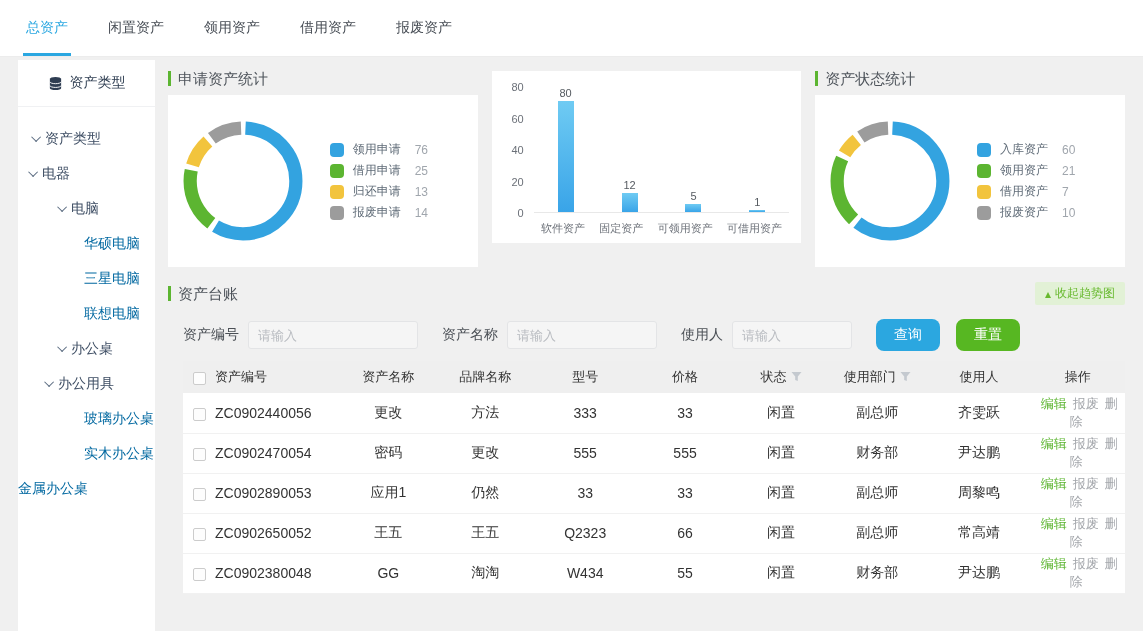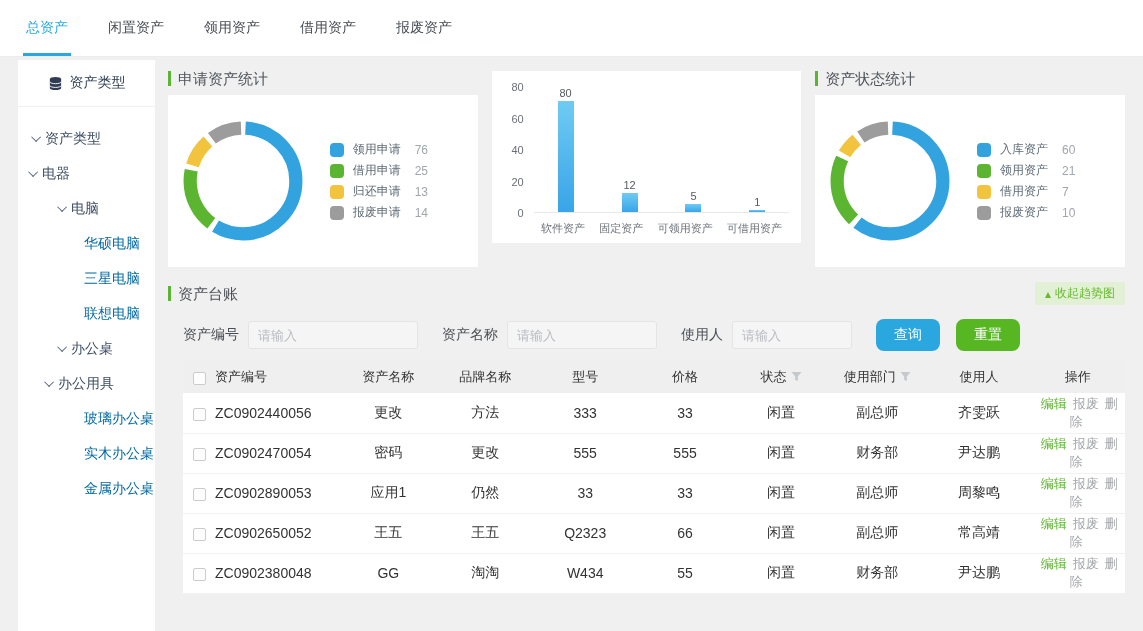--- a/index.html
+++ b/index.html
@@ -131,21 +131,21 @@
           <div class="tree-item" style="padding-left: 29px;">
             <span class="chev"></span>
             <span>办公用具</span>
           </div>
           <div class="tree-item muted" style="padding-left: 66px;">
             <span>玻璃办公桌</span>
           </div>
           <div class="tree-item muted" style="padding-left: 66px;">
             <span>实木办公桌</span>
           </div>
-          <div class="tree-item muted" style="padding-left: 66px;">
+          <div class="tree-item muted" style="">
             <span>金属办公桌</span>
           </div>
         </div>
     </aside>
 
     <main class="main">
 
       <div class="charts-row">
         <section class="chart-panel">
           <div class="section-title">申请资产统计</div>

